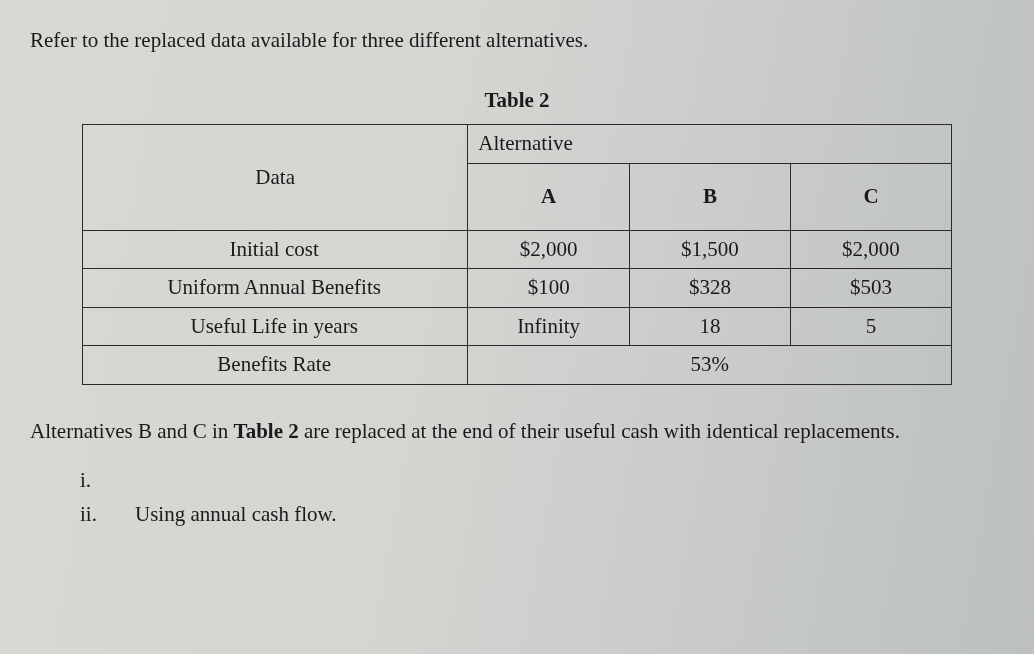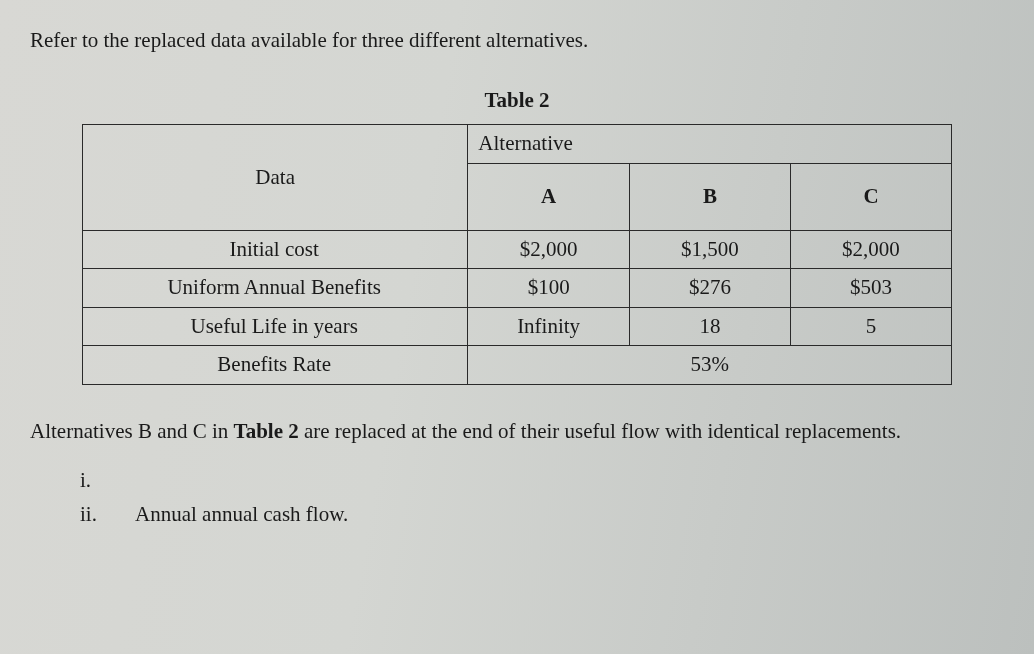--- a/index.html
+++ b/index.html
@@ -97,41 +97,41 @@
   </tr>
   <tr>
     <td class="row-label">Initial cost</td>
     <td>$2,000</td>
     <td>$1,500</td>
     <td>$2,000</td>
   </tr>
   <tr>
     <td class="row-label">Uniform Annual Benefits</td>
     <td>$100</td>
-    <td>$276</td>
+    <td>$328</td>
     <td>$503</td>
   </tr>
   <tr>
     <td class="row-label">Useful Life in years</td>
     <td>Infinity</td>
     <td>18</td>
     <td>5</td>
   </tr>
   <tr>
     <td class="row-label">Benefits Rate</td>
     <td colspan="3">53%</td>
   </tr>
 </tbody>
   </table>
 
 <div class="note">
-  <span>Alternatives B and C in </span><span class="bold">Table 2</span><span> are replaced at the end of their useful flow with identical replacements.</span>
+  <span>Alternatives B and C in </span><span class="bold">Table 2</span><span> are replaced at the end of their useful cash with identical replacements.</span>
 </div>
 
 <ol class="questions">
   <li>
     <span class="num">i.</span>
   </li>
   <li>
     <span class="num">ii.</span>
-    <span>Annual annual cash flow.</span>
+    <span>Using annual cash flow.</span>
   </li>
 </ol>
 
 </body></html>

